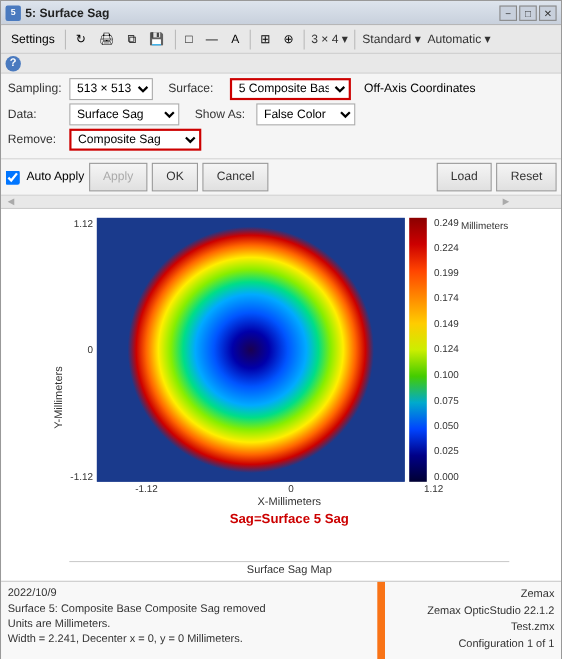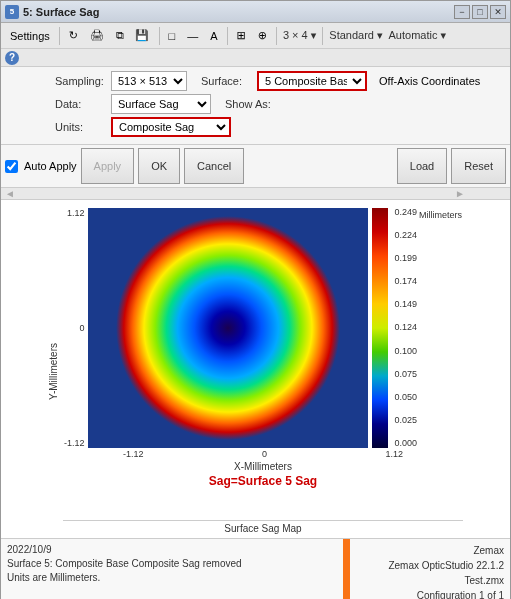--- a/index.html
+++ b/index.html
@@ -101,21 +101,20 @@
     .controls-row {
       display: flex;
       align-items: center;
       gap: 6px;
       margin-bottom: 3px;
     }
     .ctrl-label {
       font-size: 11px;
       color: #333;
       min-width: 50px;
-      margin-left: 48px;
     }
     .ctrl-select {
       height: 20px;
       font-size: 11px;
       border: 1px solid #aaa;
       background: white;
       padding: 0 2px;
       cursor: pointer;
     }
     .ctrl-select.red-border {
@@ -127,21 +126,21 @@
 
     .buttons-row {
       display: flex;
       align-items: center;
       gap: 4px;
       padding: 3px 4px;
       border-bottom: 1px solid #ccc;
       background: #f5f5f5;
     }
     .btn {
-      height: 36px;
+      height: 26px;
       padding: 0 12px;
       border: 1px solid #999;
       background: linear-gradient(to bottom, #f5f5f5, #e0e0e0);
       font-size: 11px;
       cursor: pointer;
       color: #333;
     }
     .btn-apply { color: #aaa; }
     .btn-spacer { flex: 1; }
     .auto-apply-row {
@@ -345,23 +344,26 @@
         <option>5 Composite Bas</option>
       </select>
       <span style="margin-left:6px; font-size:11px;">Off-Axis Coordinates</span>
     </div>
     <div class="controls-row">
       <span class="ctrl-label">Data:</span>
       <select class="ctrl-select" style="width:100px;">
         <option>Surface Sag</option>
       </select>
       <span style="margin-left:8px;" class="ctrl-label">Show As:</span>
+      <select class="ctrl-select" style="width:90px;">
+        <option>False Color</option>
+      </select>
     </div>
     <div class="controls-row">
-      <span class="ctrl-label">Units:</span>
+      <span class="ctrl-label">Remove:</span>
       <select class="ctrl-select red-border" style="width:120px;">
         <option>Composite Sag</option>
       </select>
     </div>
   </div>
 
   <div class="buttons-row">
     <div class="auto-apply-row">
       <input type="checkbox" class="ctrl-checkbox" checked="" style="">
       <span>Auto Apply</span>
@@ -460,20 +462,21 @@
       </div>
     </div>
   </div>
 
   <div class="info-area">
     <div class="info-left">
       <div>2022/10/9</div>
       <div>Surface 5: Composite Base Composite Sag removed</div>
       <div>Units are Millimeters.</div>
       <div></div>
+      <div>Width = 2.241, Decenter x = 0, y = 0 Millimeters.</div>
     </div>
     <div class="info-right">
       <div>Zemax</div>
       <div>Zemax OpticStudio 22.1.2</div>
       <div></div>
       <div>Test.zmx</div>
       <div>Configuration 1 of 1</div>
     </div>
   </div>
 

